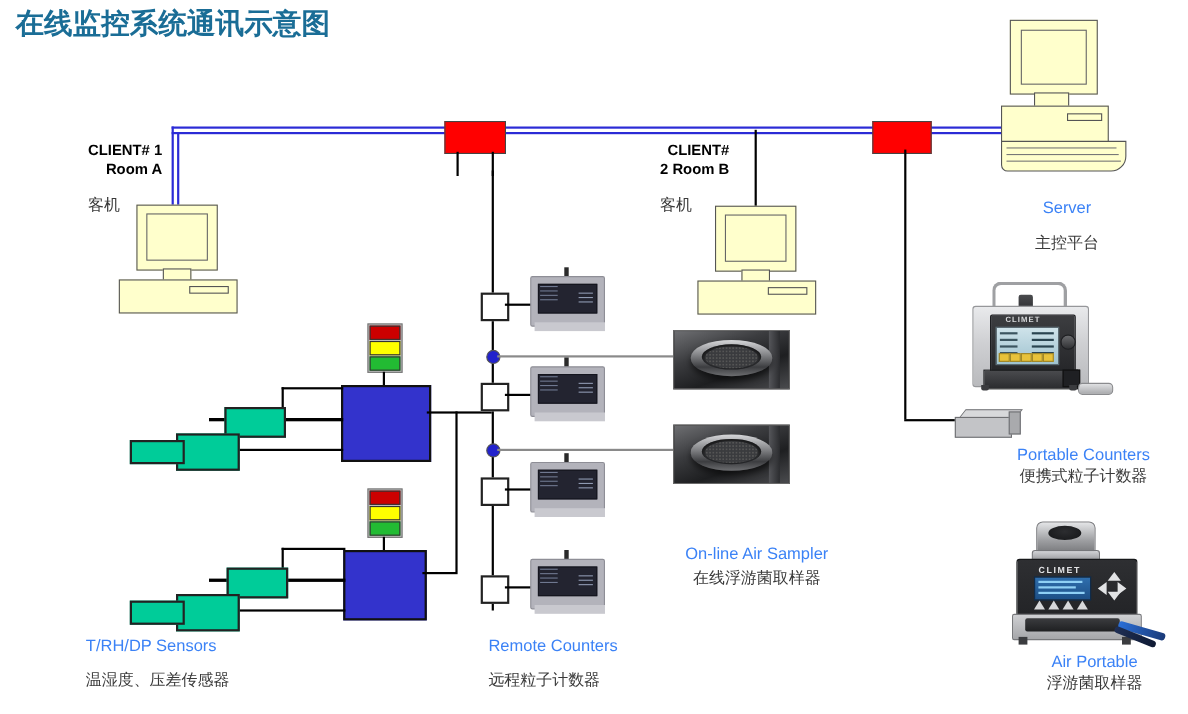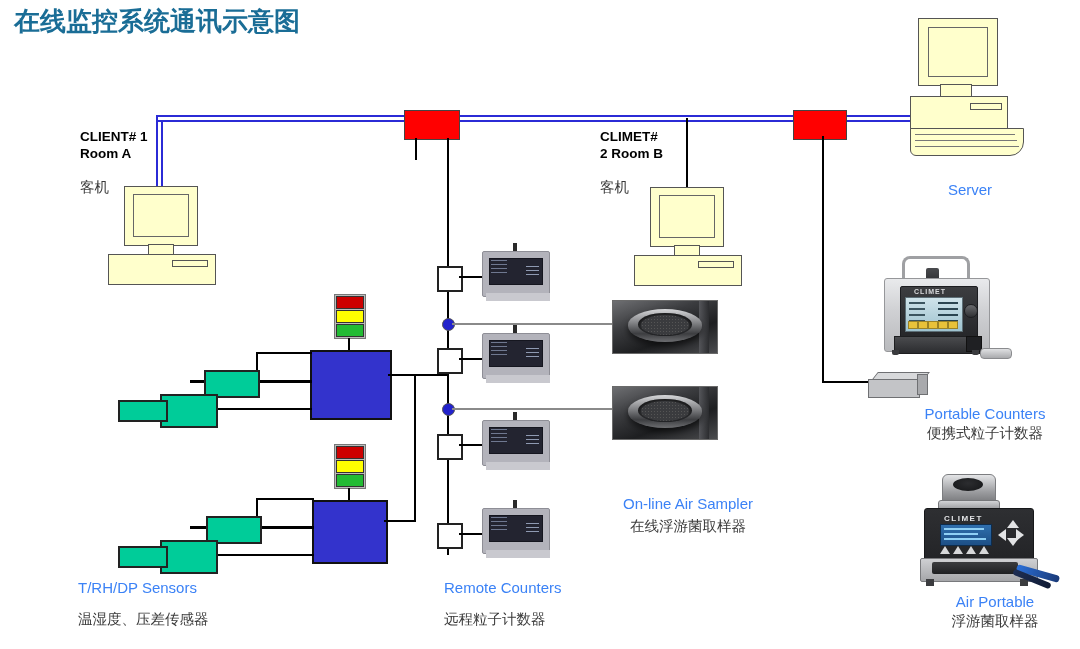--- a/index.html
+++ b/index.html
@@ -6,21 +6,21 @@
   body{width:1080px;height:649px;position:relative;overflow:hidden;
        font-family:"Liberation Sans","DejaVu Sans",sans-serif;}
   .stage{position:absolute;left:0;top:0;width:1080px;height:649px;}
   .abs{position:absolute;}
 
   
   #title-cn{left:14px;top:4px;font-size:26px;font-weight:bold;color:#1a6d96;
             letter-spacing:0px;white-space:nowrap;}
   #title-en{left:14px;top:46px;font-size:27px;font-weight:bold;color:#1a6d96;
             white-space:nowrap;}
-  .lbl-bold{font-size:13.5px;font-weight:bold;color:#000;white-space:nowrap;line-height:17px;}
+  .lbl-bold{font-size:13.5px;font-weight:bold;color:#000;white-space:nowrap;line-height:17px;text-align:right;}
   .lbl-cn{font-size:14.5px;color:#3a3a3a;white-space:nowrap;line-height:19px;}
   .lbl-en{font-size:15px;color:#3b82f6;white-space:nowrap;line-height:19px;}
   .ctr{text-align:center;}
 
   
   .wire-h{background:#000;height:2px;}
   .wire-v{background:#000;width:2px;}
   .wire-gray{background:#8a8a8a;height:2px;}
   .net{background:#2b2bd6;height:2px;}
   .net-v{background:#2b2bd6;width:2px;}
@@ -190,21 +190,21 @@
 
   <div class="pc" style="left:108px;top:186px;width:110px;height:98px;">
     <div class="mon" style="left:16px;top:0;width:72px;height:58px;"></div>
     <div class="scr" style="left:25px;top:8px;width:54px;height:41px;"></div>
     <div class="neck" style="left:40px;top:58px;width:24px;height:10px;"></div>
     <div class="base" style="left:0;top:68px;width:106px;height:29px;"></div>
     <div class="slot" style="left:64px;top:74px;width:34px;height:5px;"></div>
   </div>
 
   <div class="abs" style="left:600px;top:128px;">
-    <div class="lbl-bold">CLIMET#</div>
+    <div class="lbl-bold">CLIENT#</div>
     <div class="lbl-bold">2 Room B</div>
   </div>
   <div class="abs lbl-cn" style="left:600px;top:178px;">客机</div>
 
   <div class="pc" style="left:634px;top:187px;width:110px;height:98px;">
     <div class="mon" style="left:16px;top:0;width:72px;height:58px;"></div>
     <div class="scr" style="left:25px;top:8px;width:54px;height:41px;"></div>
     <div class="neck" style="left:40px;top:58px;width:24px;height:10px;"></div>
     <div class="base" style="left:0;top:68px;width:106px;height:29px;"></div>
     <div class="slot" style="left:64px;top:74px;width:34px;height:5px;"></div>
@@ -216,20 +216,21 @@
     <div class="neck" style="left:30px;top:66px;width:30px;height:12px;"></div>
     <div class="base" style="left:0;top:78px;width:96px;height:32px;"></div>
     <div class="slot" style="left:60px;top:85px;width:30px;height:5px;"></div>
     <div class="kb" style="left:0;top:110px;width:112px;height:26px;border-radius:0 0 14px 6px;">
       <div class="kbline" style="left:4px;top:5px;width:100px;"></div>
       <div class="kbline" style="left:4px;top:11px;width:102px;"></div>
       <div class="kbline" style="left:4px;top:17px;width:104px;"></div>
     </div>
   </div>
   <div class="abs lbl-en ctr" style="left:880px;top:180px;width:180px;">Server</div>
+  <div class="abs lbl-cn ctr" style="left:880px;top:212px;width:180px;">主控平台</div>
 
   <div class="pcount" style="left:880px;top:256px;width:160px;height:110px;">
     <div class="handle"></div>
     <div class="knob"></div>
     <div class="case"></div>
     <div class="face"></div>
     <div class="brand">CLIMET</div>
     <div class="lcd">
       <div class="lcdrow" style="left:3px;top:4px;width:16px;"></div>
       <div class="lcdrow" style="left:3px;top:10px;width:16px;"></div>

